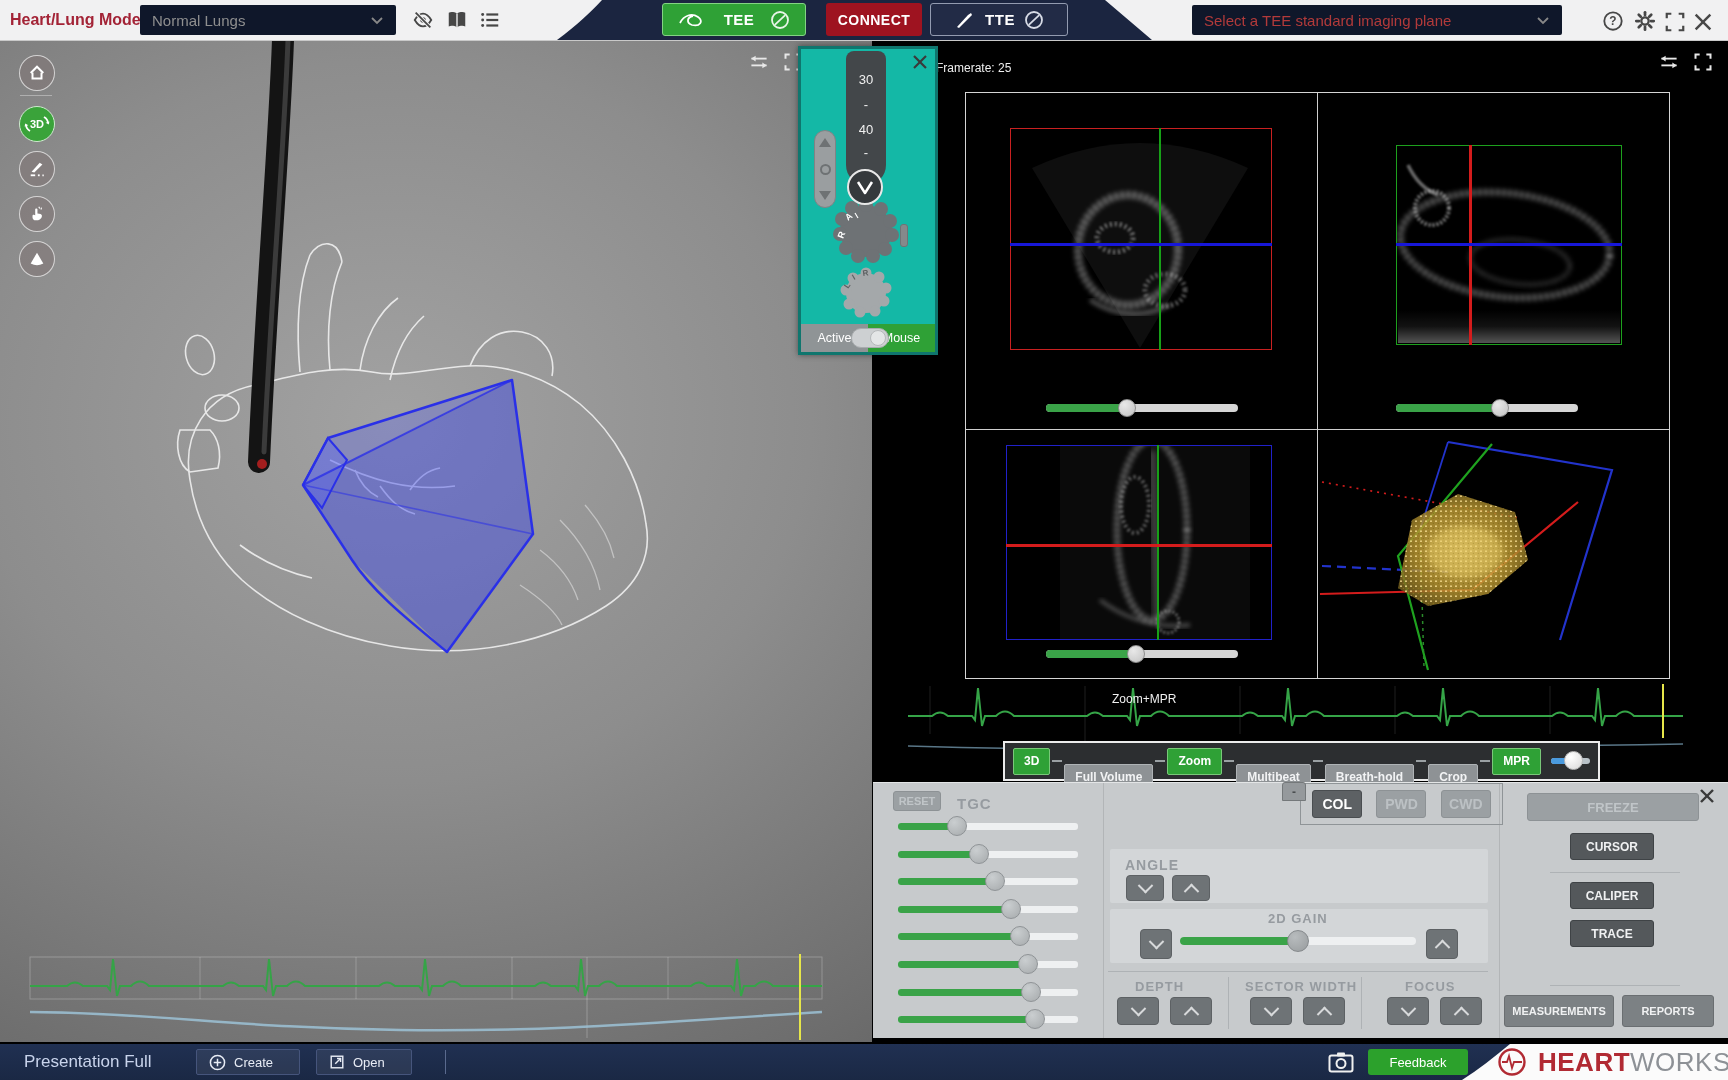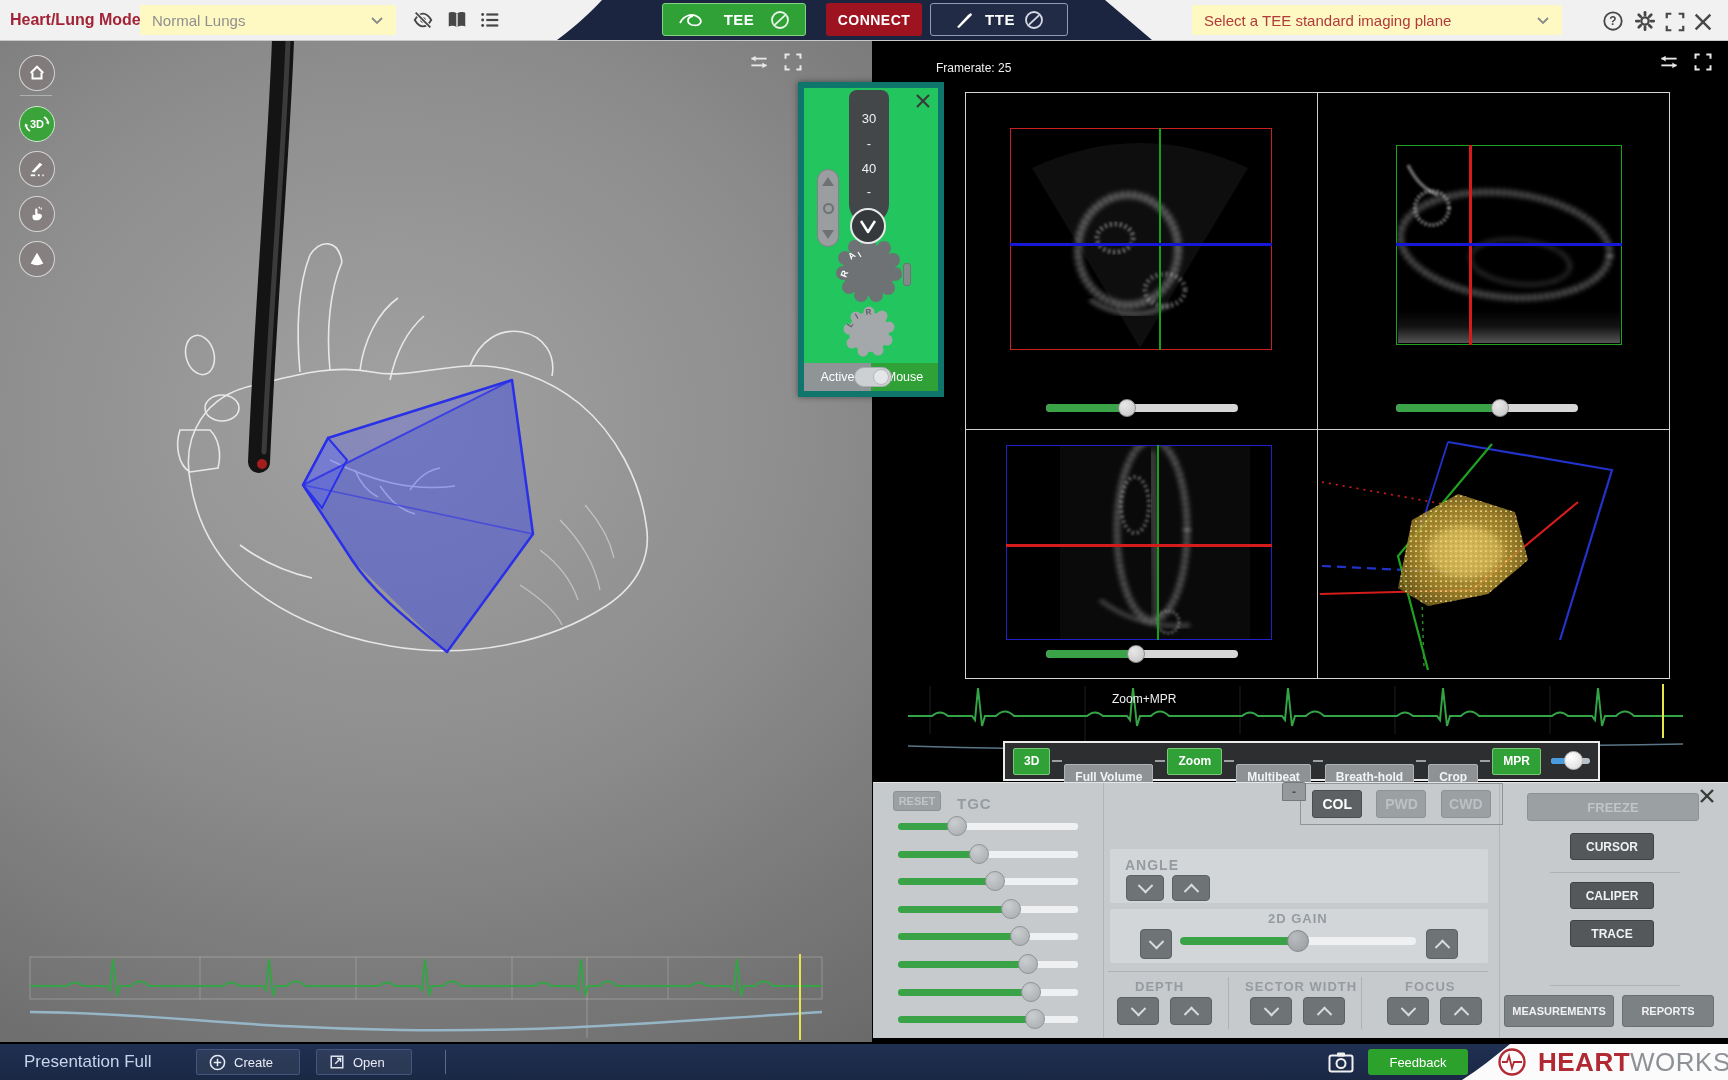--- a/index.html
+++ b/index.html
@@ -2,21 +2,21 @@
 <html><head>
 <meta charset="utf-8">
 <style>
   html,body{margin:0;padding:0;background:#000;}
   .app{position:relative;width:1728px;height:1080px;overflow:hidden;background:#000;
        font-family:"Liberation Sans",sans-serif;-webkit-font-smoothing:antialiased;}
   .abs{position:absolute;}
   
   .topbar{position:absolute;left:0;top:0;width:1728px;height:40px;background:#f1f1f2;border-bottom:1px solid #c9c9c9;z-index:30;}
   .model-label{position:absolute;left:10px;top:0;height:40px;line-height:40px;color:#a32336;font-size:16px;font-weight:bold;}
-  .dropdown{position:absolute;top:5px;height:30px;background:#fef9c3;border-radius:2px;display:flex;align-items:center;padding:0 12px;box-sizing:border-box;cursor:pointer;}
+  .dropdown{position:absolute;top:5px;height:30px;background:#0f172a;border-radius:2px;display:flex;align-items:center;padding:0 12px;box-sizing:border-box;cursor:pointer;}
   .dd-model{left:140px;width:256px;color:#8f8f8f;font-size:15px;}
   .dd-plane{left:1192px;width:370px;color:#b23a3a;font-size:15px;}
   .dd-chev{margin-left:auto;}
   .tb-icon{position:absolute;top:9px;width:22px;height:22px;color:#474747;cursor:pointer;}
   .swoosh{position:absolute;left:552px;top:0;width:610px;height:40px;z-index:-1;}
   .navbtn{position:absolute;top:3px;height:33px;border-radius:3px;display:flex;align-items:center;justify-content:center;gap:9px;box-sizing:border-box;color:#fff;font-weight:bold;font-size:15px;letter-spacing:.5px;cursor:pointer;}
   .btn-tee{left:662px;width:144px;background:#2fa136;border:1px solid #83d383;gap:16px;}
   .btn-connect{left:826px;width:96px;background:#9e1320;font-size:14px;}
   .btn-tte{left:930px;width:138px;background:rgba(255,255,255,0.03);border:1px solid #939bb0;}
   
@@ -48,22 +48,22 @@
   .acqbtn{height:27px;display:flex;align-items:center;justify-content:center;padding:0 10px;border-radius:2px;
        font-size:12px;font-weight:bold;color:#fff;cursor:pointer;white-space:nowrap;box-sizing:border-box;}
   .acqbtn.on{background:#2fa136;border:1px solid #79c879;}
   .acqbtn.off{background:#8e9295;border:1px solid #aeb2b5;color:#f2f3f4;margin-top:32px;}
   .acqdash{width:10px;height:2px;background:#9aa0a3;margin:0 2px;flex:none;}
   .speedslider{position:relative;flex:1;height:6px;margin-left:10px;border-radius:3px;background:#b9c2c8;cursor:pointer;}
   .speedslider .fill{position:absolute;left:0;top:0;height:100%;border-radius:3px;background:#4a9ade;}
   .speedslider .knob{position:absolute;top:-7px;width:19px;height:19px;margin-left:-10px;border-radius:50%;
        background:radial-gradient(circle at 35% 30%, #ffffff, #d8d8d8);border:1px solid #bbb;box-sizing:border-box;}
   
-  .probe-panel{position:absolute;left:798px;top:46px;width:134px;height:303px;background:#22c55e;
-      border:6px solid #0f766e;box-shadow:0 0 6px rgba(0,0,0,0.45);z-index:25;margin-top:36px;}
+  .probe-panel{position:absolute;left:798px;top:46px;width:134px;height:303px;background:#14b8a6;
+      border:3px solid #0f766e;box-shadow:0 0 6px rgba(0,0,0,0.45);z-index:25;}
   .pp-close{position:absolute;right:6px;top:4px;width:18px;height:18px;cursor:pointer;color:#3a3a3a;}
   .shaft{position:absolute;left:45px;top:2px;width:40px;height:134px;background:#43474a;border-radius:8px 8px 20px 20px;
       color:#f0f0f0;text-align:center;font-size:13px;}
   .shaft div{line-height:1;}
   .tipcircle{position:absolute;left:46px;top:120px;width:36px;height:36px;border-radius:50%;background:#35393c;
       border:2px solid #e8e8e8;box-sizing:border-box;z-index:2;}
   .ovalctl{position:absolute;left:13px;top:81px;width:22px;height:78px;border-radius:11px;background:#9a9ea0;
       border:1.5px solid #7f8385;box-sizing:border-box;display:flex;flex-direction:column;align-items:center;justify-content:space-between;padding:7px 0;cursor:pointer;}
   .tri-up{width:0;height:0;border-left:6px solid transparent;border-right:6px solid transparent;border-bottom:9px solid #6e7274;}
   .tri-dn{width:0;height:0;border-left:6px solid transparent;border-right:6px solid transparent;border-top:9px solid #6e7274;}

